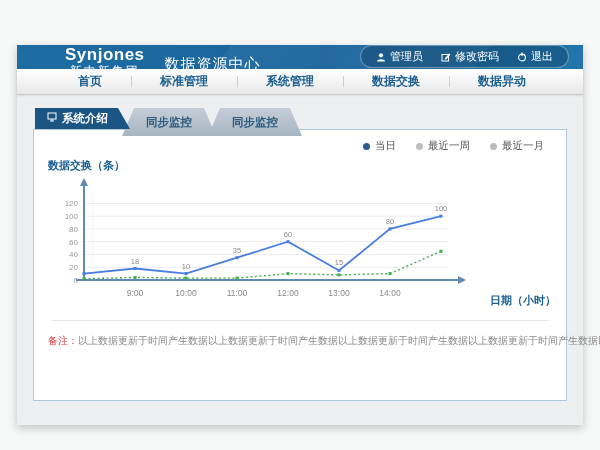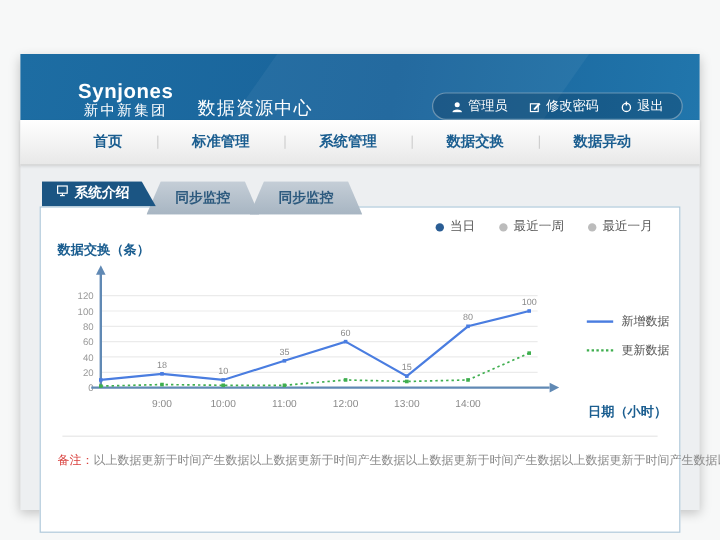--- a/index.html
+++ b/index.html
@@ -10,42 +10,42 @@
     position:relative;
     overflow:hidden;
   }
   .window {
     position:absolute; left:17px; top:45px; width:566px; height:380px;
     background:#edeff1;
     box-shadow:0 3px 9px rgba(0,0,0,0.22);
   }
   
   .header {
-    height:55px; position:relative; overflow:hidden;
+    height:24px; position:relative; overflow:hidden;
     background:linear-gradient(100deg,#1d6da3 0%, #19639a 55%, #2176ac 100%);
-    display:flex; align-items:flex-end; padding:0 14px;
+    display:flex; align-items:flex-start; padding:0 14px;
   }
   .header::after {
     content:""; position:absolute; right:120px; top:-30px; width:260px; height:140px;
     background:rgba(255,255,255,0.05); transform:skewX(-35deg); pointer-events:none;
   }
   .logo { color:#fff; text-align:center; line-height:1.15; margin-left:34px; }
   .logo-en { font-size:17px; font-weight:bold; letter-spacing:0.5px; display:block; }
   .logo-cn { font-size:12px; font-weight:normal; letter-spacing:2px; display:block; }
   .app-title { color:#fff; font-size:15px; letter-spacing:1px; margin-left:20px; margin-top:10px; }
   .user-menu {
     margin-left:auto; display:flex; align-items:center;
     background:rgba(8,40,70,0.28); border:1px solid rgba(255,255,255,0.35);
     border-radius:12px; padding:3px 6px; position:relative; z-index:2;
   }
   .user-item { display:flex; align-items:center; gap:4px; padding:0 9px; color:#fff; font-size:11px; cursor:pointer; white-space:nowrap; }
   .user-item svg { display:block; }
   
   .nav {
-    height:38px; background:linear-gradient(#ffffff,#e8e8e8);
+    height:26px; background:linear-gradient(#ffffff,#e8e8e8);
     border-bottom:1px solid #cccccc;
     display:flex; align-items:center; padding-left:32px;
     box-shadow:0 1px 2px rgba(0,0,0,0.08);
     position:relative; z-index:1;
   }
   .nav-item { font-size:12px; font-weight:bold; color:#1b5e90; padding:0 29px; position:relative; cursor:pointer; }
   .nav-item + .nav-item::before { content:""; position:absolute; left:0; top:3px; bottom:3px; width:1px; background:#cfcfcf; }
   
   .content { padding:13px 16px 0; }
   .tabs { display:flex; height:21px; margin-left:2px; position:relative; }
@@ -218,30 +218,20 @@
           <rect x="34.5" y="101.22307692307692" width="3" height="3" fill="#3fae4f"></rect>
           <rect x="85.5" y="99.94615384615385" width="3" height="3" fill="#3fae4f"></rect>
           <rect x="136.5" y="100.58461538461539" width="3" height="3" fill="#3fae4f"></rect>
           <rect x="187.5" y="100.58461538461539" width="3" height="3" fill="#3fae4f"></rect>
           <rect x="238.5" y="96.11538461538461" width="3" height="3" fill="#3fae4f"></rect>
           <rect x="289.5" y="97.3923076923077" width="3" height="3" fill="#3fae4f"></rect>
           <rect x="340.5" y="96.11538461538461" width="3" height="3" fill="#3fae4f"></rect>
           <rect x="391.5" y="73.76923076923077" width="3" height="3" fill="#3fae4f"></rect>
         </svg>
 
-      <div class="legend">
-        <div class="legend-row">
-          <span class="legend-line-solid"></span>
-          <span class="legend-label">新增数据</span>
-        </div>
-        <div class="legend-row">
-          <span class="legend-line-dotted"></span>
-          <span class="legend-label">更新数据</span>
-        </div>
-      </div>
 
       <div class="xlabel">日期（小时）</div>
 
       <div class="divider"></div>
 
       <div class="footnote">
         <span class="prefix">备注：</span><span>以上数据更新于时间产生数据以上数据更新于时间产生数据以上数据更新于时间产生数据以上数据更新于时间产生数据以上数据更新于</span>
       </div>
 
     </div>

